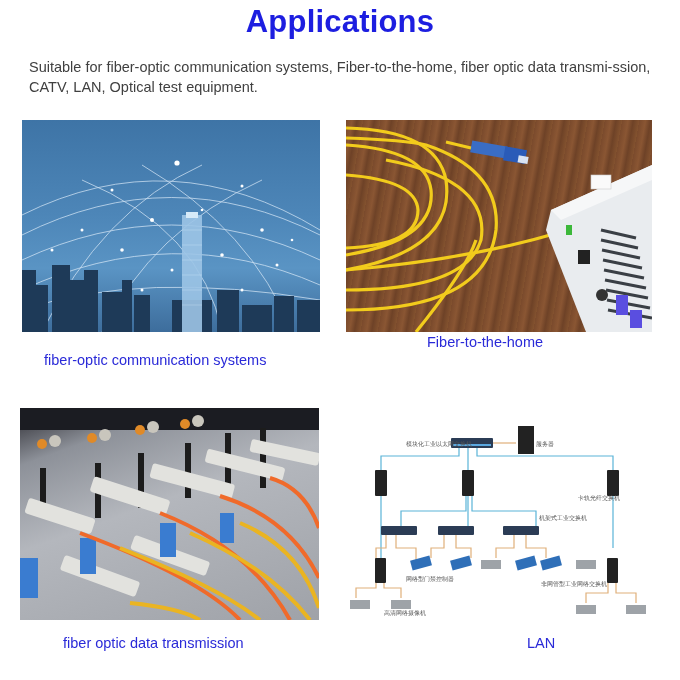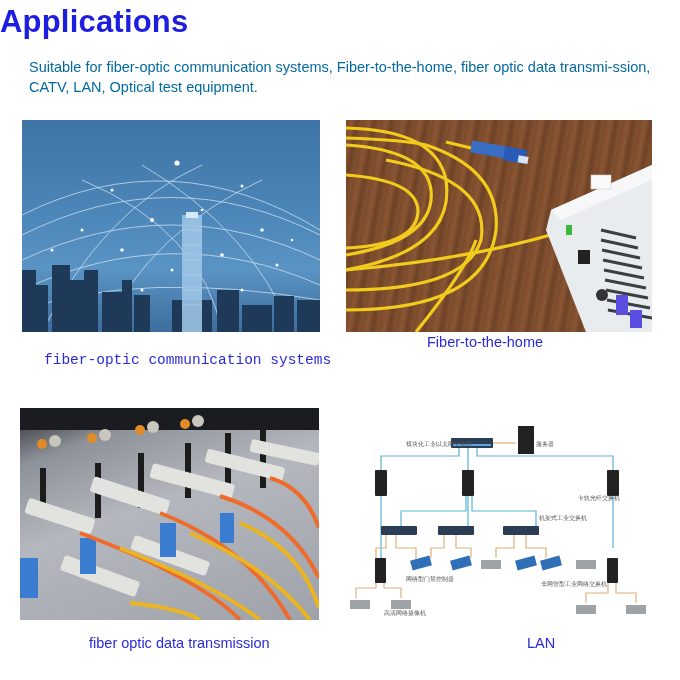--- a/index.html
+++ b/index.html
@@ -1,18 +1,18 @@
 <!DOCTYPE html>
 <html><head>
 <meta charset="utf-8">
 <style>
   html, body { margin:0; padding:0; background:#ffffff; }
   body { width:680px; height:680px; position:relative; overflow:hidden; font-family:"Liberation Sans", sans-serif; }
-  .title { position:absolute; left:0; top:4px; width:680px; font-size:31px; font-weight:bold; color:#1d1ee0; letter-spacing:0.2px; }
-  .desc { position:absolute; left:29px; top:57px; width:630px; font-size:14.5px; line-height:20px; color:#0369a1; }
+  .title { position:absolute; left:0; top:4px; width:680px; text-align:center; font-size:31px; font-weight:bold; color:#1d1ee0; letter-spacing:0.2px; }
+  .desc { position:absolute; left:29px; top:57px; width:630px; font-size:14.5px; line-height:20px; color:#404040; }
   .photo { position:absolute; overflow:hidden; }
   .caption { position:absolute; font-size:14.5px; color:#2a2ad8; white-space:nowrap; }
 
   
   #p1 { left:22px; top:120px; width:298px; height:212px; background:linear-gradient(180deg,#3e74a6 0%,#4d86b8 45%,#5a94c4 70%,#3d6d9c 100%); }
   #p1 svg { position:absolute; left:0; top:0; }
 
   
   #p2 { left:346px; top:120px; width:306px; height:212px; background:repeating-linear-gradient(100deg,#7a4a2c 0px,#8a5633 6px,#6e4227 11px,#83522f 17px); }
 
@@ -79,21 +79,21 @@
     <g stroke="#cfe4f5" stroke-width="0.5" opacity="0.7">
       <line x1="160" y1="110" x2="180" y2="110"></line>
         <line x1="160" y1="125" x2="180" y2="125"></line>
       <line x1="160" y1="140" x2="180" y2="140"></line>
         <line x1="160" y1="155" x2="180" y2="155"></line>
       <line x1="160" y1="170" x2="180" y2="170"></line>
         <line x1="160" y1="185" x2="180" y2="185"></line>
     </g>
   </svg>
 </div>
-<div class="caption" style="left:44px;top:352px;font-family:Liberation Mono, monospace;">fiber-optic communication systems</div>
+<div class="caption" style="left:44px;top:352px;">fiber-optic communication systems</div>
 
 <div class="photo" id="p2">
   <svg width="306" height="212" viewBox="0 0 306 212">
     <g fill="none" stroke="#f2cc1c" stroke-width="3.2">
       <path d="M0,8 Q90,10 100,60 Q110,130 0,150"></path>
       <path d="M0,25 Q80,30 85,70 Q90,120 0,135"></path>
       <path d="M0,55 Q70,60 72,90 Q72,125 0,128"></path>
       <path d="M0,170 Q120,170 135,120 Q145,60 40,40"></path>
       <path d="M0,190 Q140,190 150,110 Q155,50 80,25 Q60,20 0,18"></path>
       <path d="M70,212 Q120,150 130,120"></path>
@@ -169,21 +169,21 @@
       <path d="M140,105 Q230,140 270,212" stroke="#f06a2a"></path>
       <path d="M200,88 Q270,110 299,170" stroke="#f06a2a"></path>
       <path d="M250,70 Q285,80 299,120" stroke="#f06a2a"></path>
       <path d="M100,140 Q200,180 240,212" stroke="#eab422"></path>
       <path d="M170,125 Q250,160 290,212" stroke="#eab422"></path>
       <path d="M220,115 Q280,140 299,200" stroke="#eab422"></path>
       <path d="M110,195 Q160,200 180,212" stroke="#eab422"></path>
     </g>
   </svg>
 </div>
-<div class="caption" style="left:63px;top:635px;margin-left:26px;">fiber optic data transmission</div>
+<div class="caption" style="left:63px;top:635px;">fiber optic data transmission</div>
 
 <div class="photo" id="p4">
   <svg width="306" height="212" viewBox="0 0 306 212">
     <g fill="none" stroke="#5ab4d8" stroke-width="1.2">
       <path d="M113,38 L113,48 L35,48 L35,100 L35,150"></path>
       <path d="M122,38 L122,68"></path>
       <path d="M131,38 L131,48 L267,48 L267,140"></path>
       <path d="M120,88 L120,103 L55,103 L55,118"></path>
       <path d="M122,88 L122,118"></path>
       <path d="M126,88 L126,103 L190,103 L190,118"></path>

